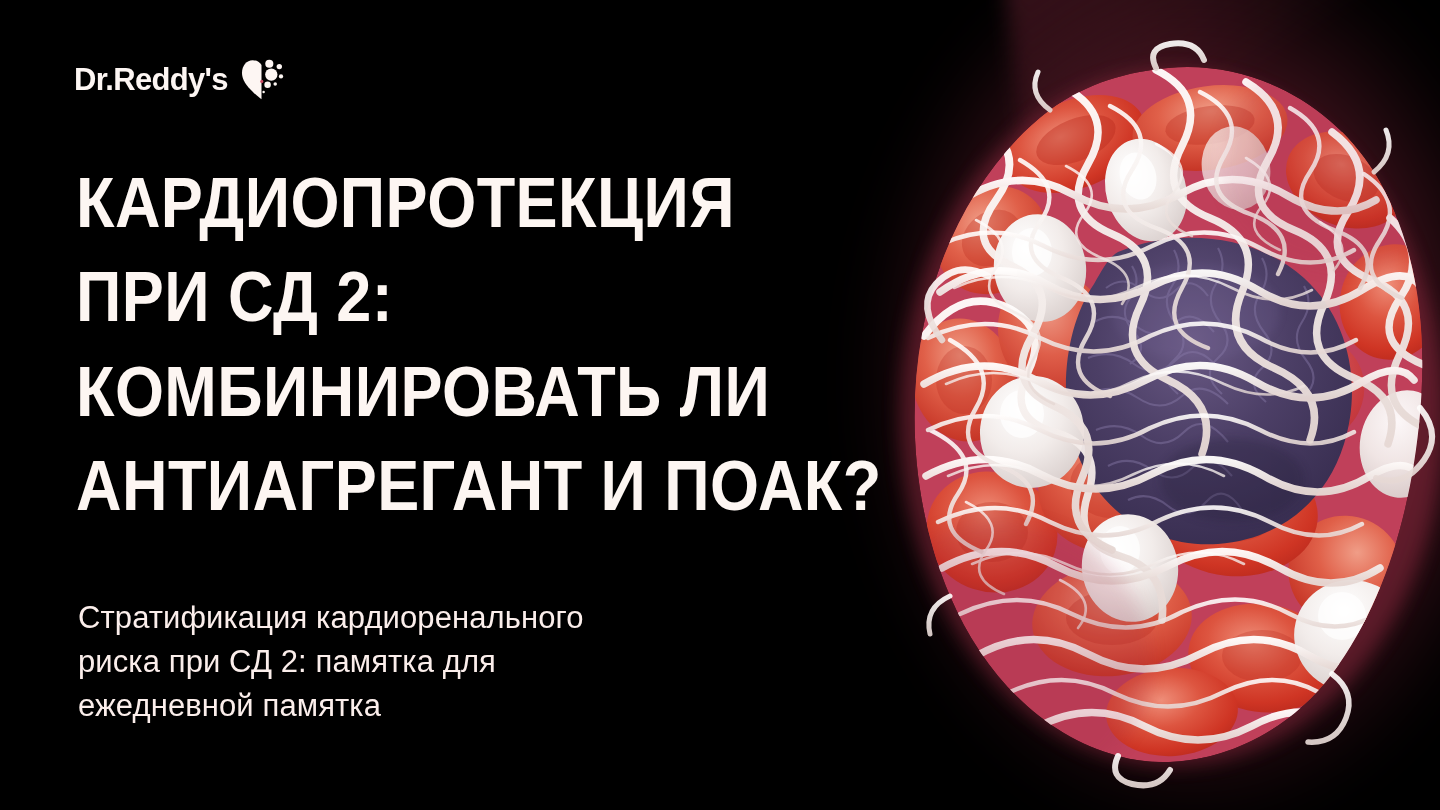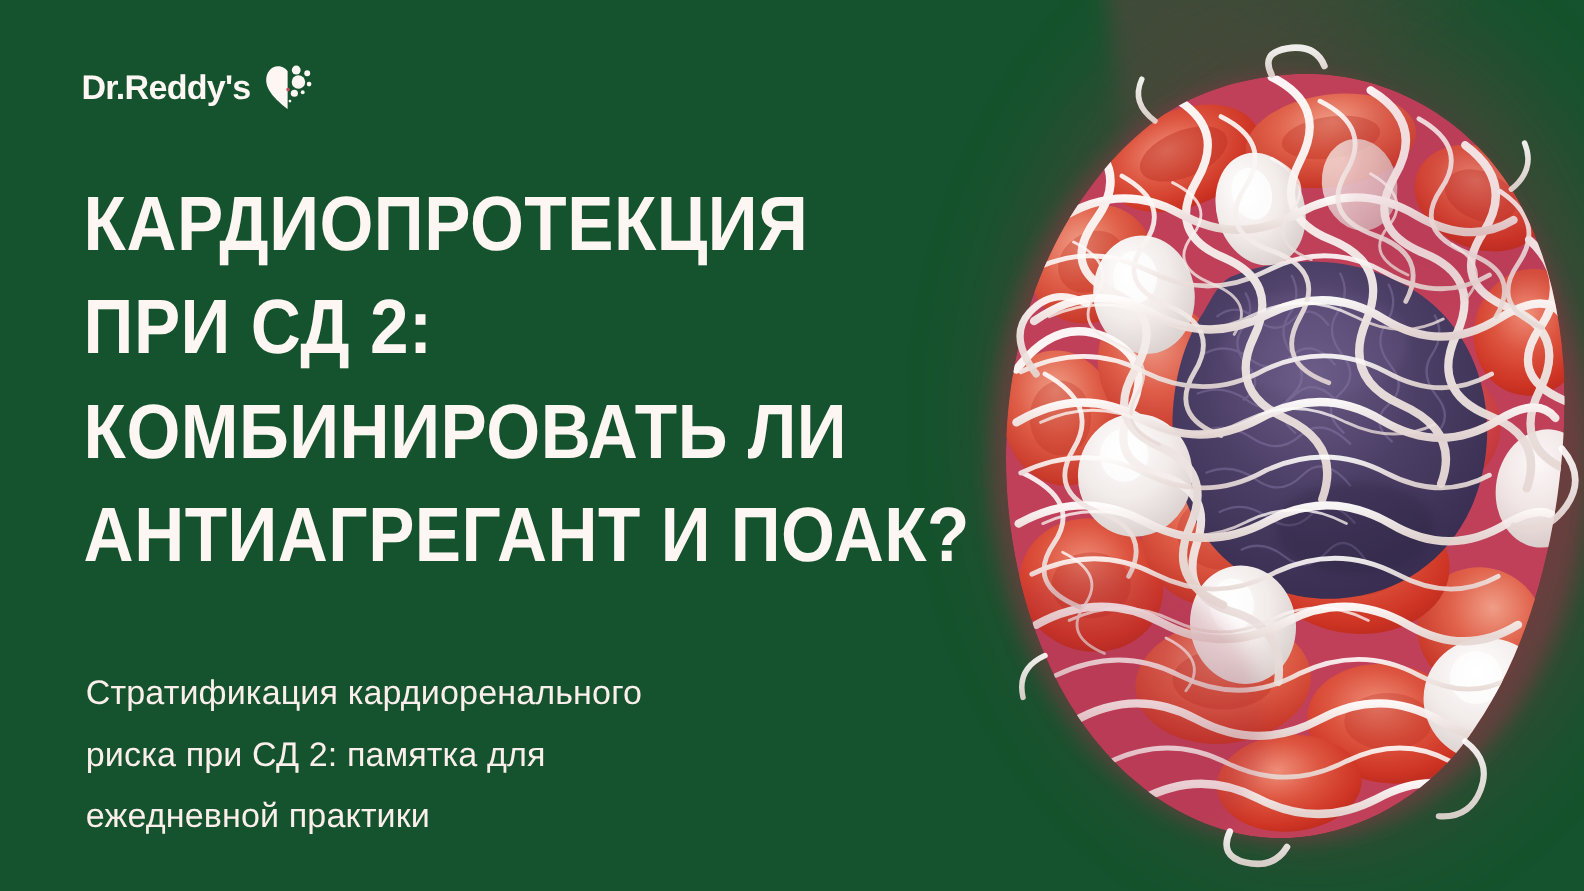--- a/index.html
+++ b/index.html
@@ -9,21 +9,21 @@
     height: 810px;
     overflow: hidden;
     background: #c94a62;
     font-family: "Liberation Sans", sans-serif;
   }
 
   #slide {
     position: relative;
     width: 1440px;
     height: 810px;
-    background: #14532d;
+    background: #000000;
     overflow: hidden;
   }
 
   
   .bg-shadow-blob {
     position: absolute;
     left: 830px;
     top: -70px;
     width: 700px;
     height: 900px;
@@ -95,21 +95,21 @@
     left: 78px;
     top: 596px;
     width: 760px;
     color: #fbeeeb;
     font-size: 31px;
     font-weight: normal;
     line-height: 1.42;
     letter-spacing: 0.1px;
     z-index: 30;
   }
-  .subtitle-line { display: block; white-space: nowrap; margin-top: 12px; }
+  .subtitle-line { display: block; white-space: nowrap; }
 
   
   .clot-art {
     position: absolute;
     left: 880px;
     top: 40px;
     width: 570px;
     height: 750px;
     z-index: 20;
   }
@@ -143,21 +143,21 @@
   <div class="headline">
     <span class="headline-line">КАРДИОПРОТЕКЦИЯ</span>
     <span class="headline-line">ПРИ СД 2:</span>
     <span class="headline-line">КОМБИНИРОВАТЬ ЛИ</span>
     <span class="headline-line">АНТИАГРЕГАНТ И ПОАК?</span>
   </div>
 
   <div class="subtitle">
     <span class="subtitle-line">Стратификация кардиоренального</span>
     <span class="subtitle-line">риска при СД 2: памятка для</span>
-    <span class="subtitle-line">ежедневной практики</span>
+    <span class="subtitle-line">ежедневной памятка</span>
   </div>
 
   <div class="clot-art">
     <svg viewBox="0 0 570 750" xmlns="http://www.w3.org/2000/svg">
       <defs>
         <radialGradient id="rbc" cx="42%" cy="36%" r="72%">
           <stop offset="0%" stop-color="#ef8e79"></stop>
           <stop offset="42%" stop-color="#dd5540"></stop>
           <stop offset="78%" stop-color="#cf3524"></stop>
           <stop offset="100%" stop-color="#b8281c"></stop>

